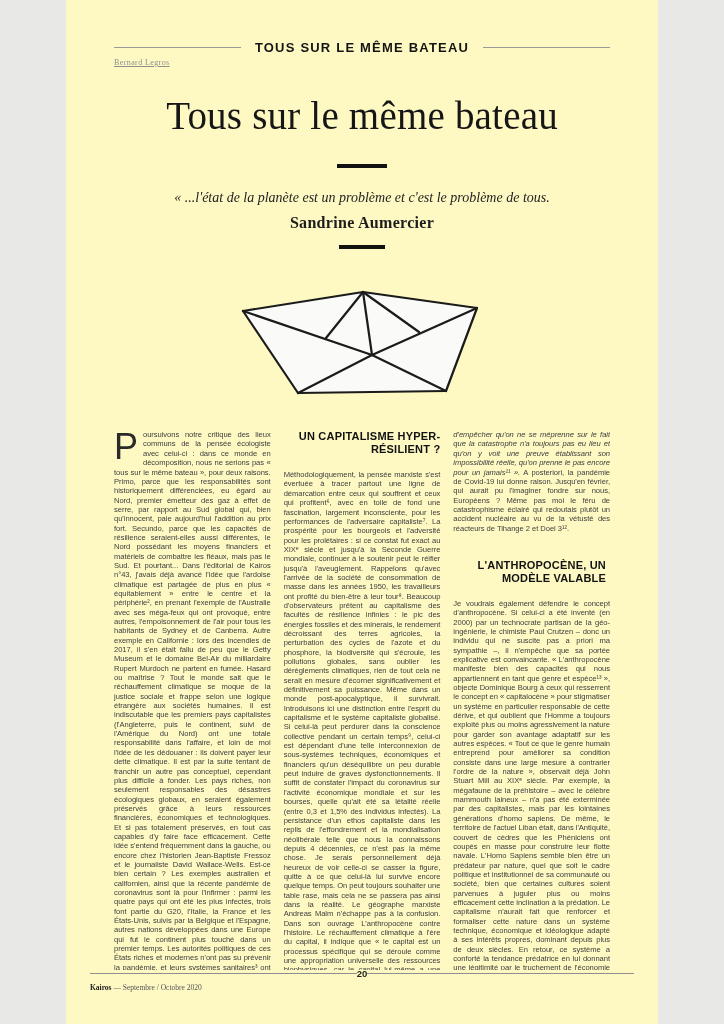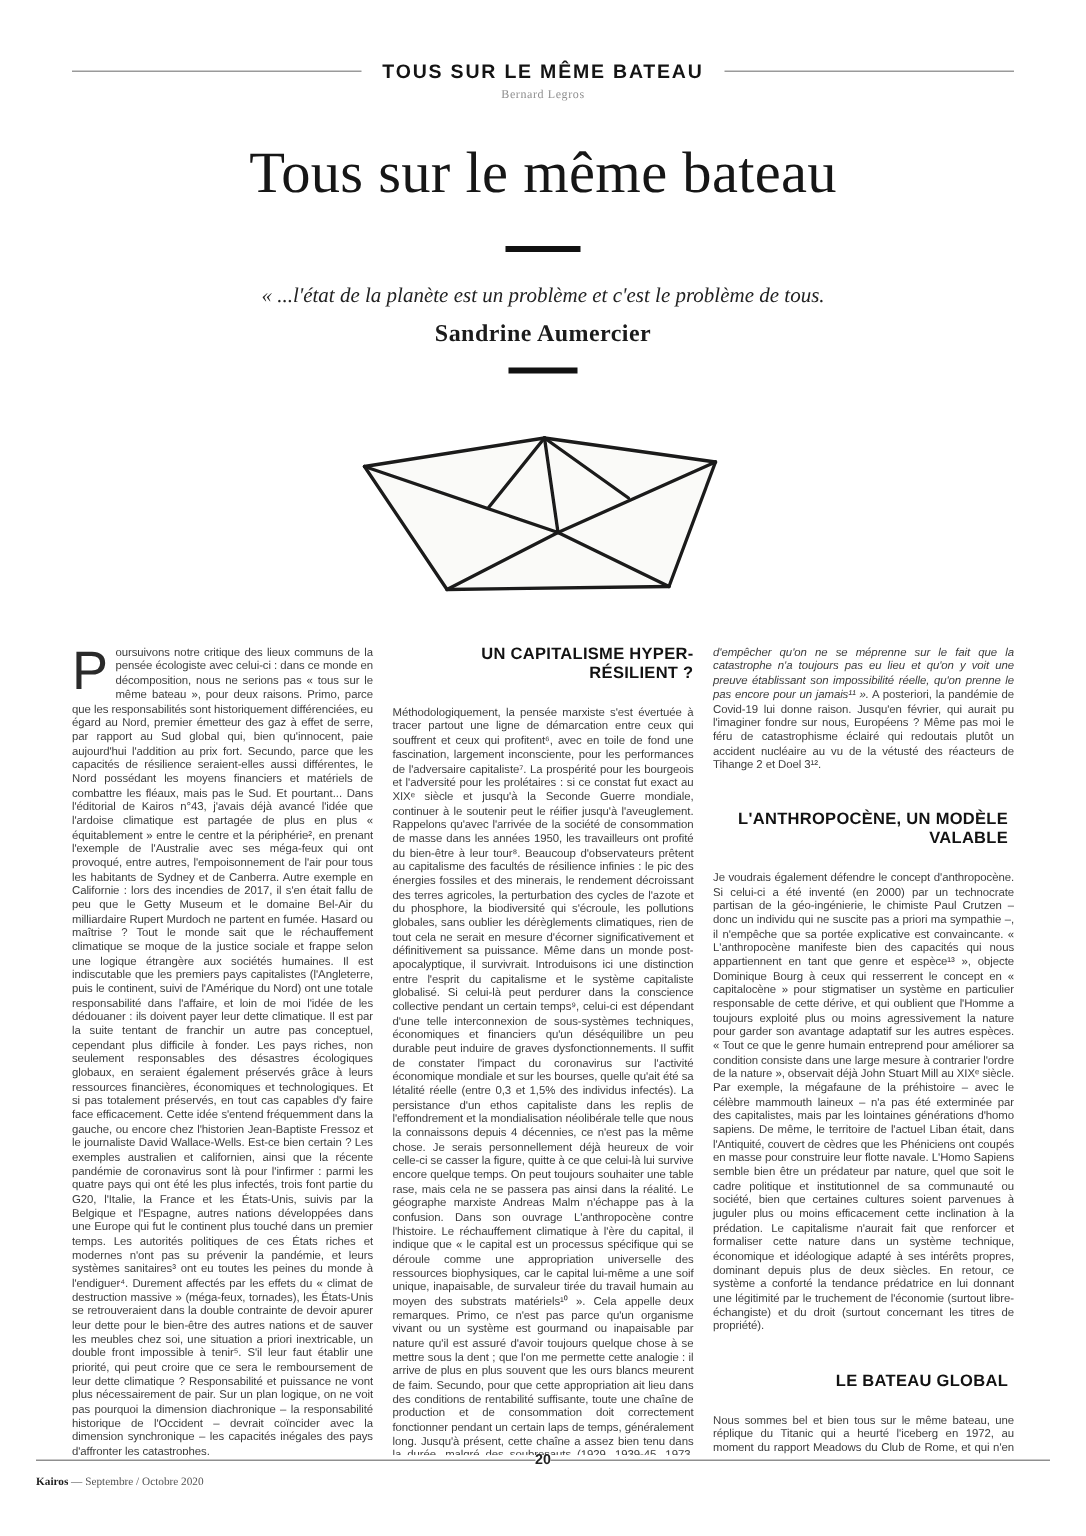--- a/index.html
+++ b/index.html
@@ -1,36 +1,36 @@
 <!DOCTYPE html>
 <html lang="fr"><head>
 <meta charset="utf-8">
 <style>
   html,body{margin:0;padding:0;background:#e8e8e6;}
   .page{
     position:relative;
-    width:724px;height:1024px;
+    width:592px;height:1024px;
     margin:0 auto;
-    background:#ffffff;
+    background:#fef9c3;
     box-sizing:border-box;
     padding:40px 48px 0 48px;
     font-family:"Liberation Sans",sans-serif;
     color:#2e2e2e;
     overflow:hidden;
   }
   
   .kicker-row{display:flex;align-items:center;gap:14px;}
   .kicker-rule{flex:1;height:1px;background:#9a9a9a;}
   .kicker{
     font-size:13px;font-weight:bold;letter-spacing:1.2px;
     color:#141414;white-space:nowrap;
   }
   .kicker-author{
-    text-align:center;font-family:"Liberation Serif",serif;
-    font-size:8px;color:#8f8f8f;margin-top:3px;letter-spacing:.4px;
+    text-align:left;font-family:"Liberation Serif",serif;
+    font-size:8px;color:#8f8f8f;margin-top:3px;letter-spacing:.4px;text-decoration:underline;
   }
   
   .title{
     margin-top:26px;text-align:center;
     font-family:"Liberation Serif",serif;font-weight:400;
     font-size:39px;color:#161616;letter-spacing:.2px;
   }
   .bar{width:50px;height:4px;background:#111;margin:10px auto 0 auto;}
   
   .quote{

